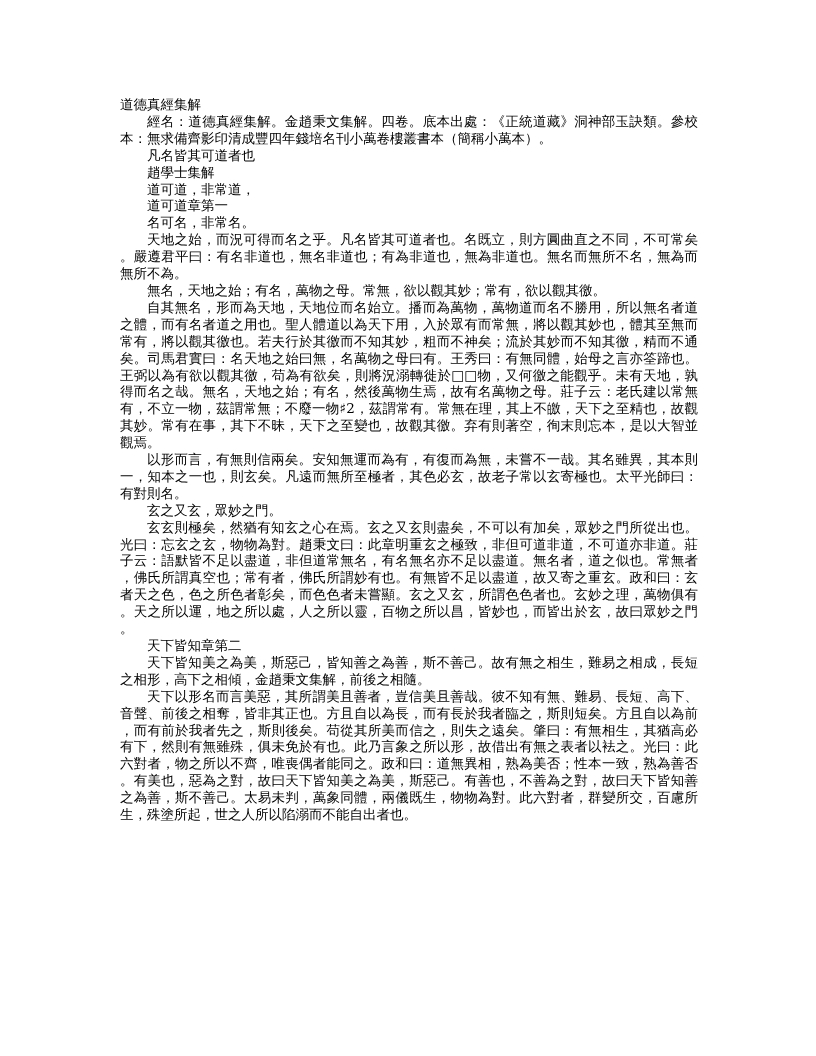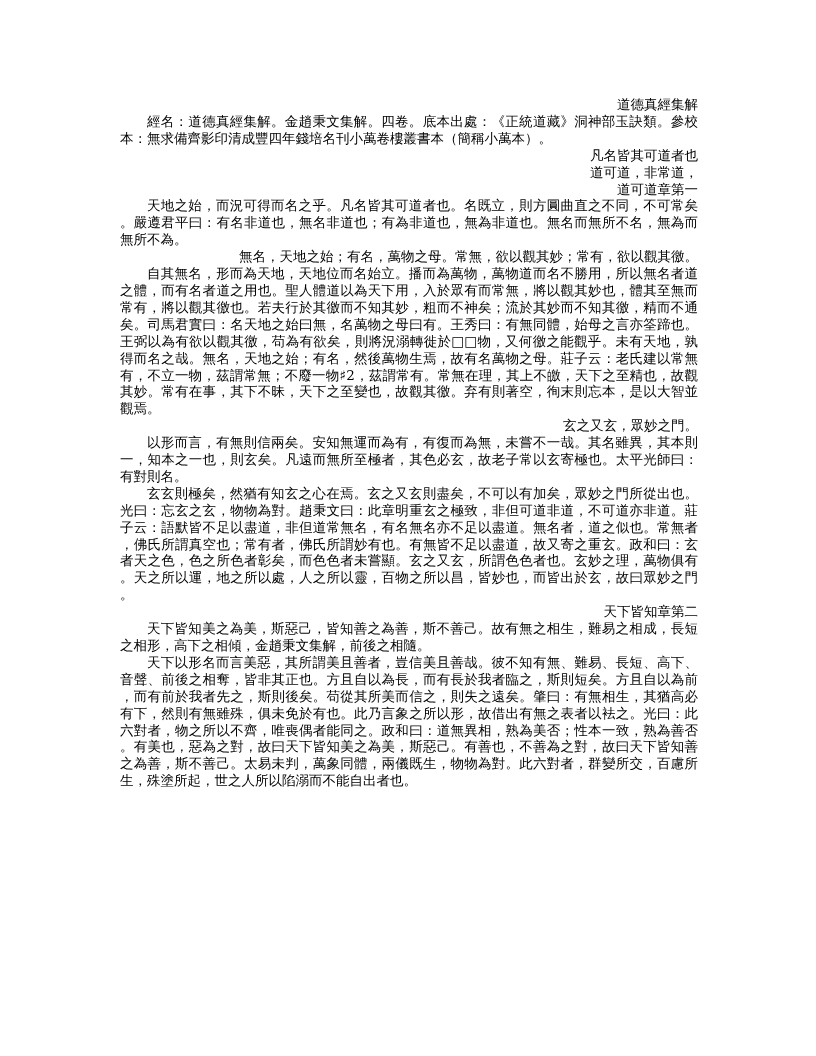--- a/index.html
+++ b/index.html
@@ -39,52 +39,54 @@
     line-break: anywhere;
     overflow-wrap: anywhere;
     hanging-punctuation: none;
   }
   
   p.para.no-indent {
     text-indent: 0;
   }
   
   p.para.short {
-    text-align: right;
+    text-align: left;
   }
 </style>
 </head>
 <body>
 
 <div class="page">
   <div class="doc-body">
 
     <p class="para no-indent short">道德真經集解</p>
 
     <p class="para">經名：道德真經集解。金趙秉文集解。四卷。底本出處：《正統道藏》洞神部玉訣類。參校本：無求備齊影印清成豐四年錢培名刊小萬卷樓叢書本（簡稱小萬本）。</p>
 
     <p class="para short">凡名皆其可道者也</p>
 
+    <p class="para short">趙學士集解</p>
 
     <p class="para short">道可道，非常道，</p>
 
     <p class="para short">道可道章第一</p>
 
 
+    <p class="para short">名可名，非常名。</p>
 
     <p class="para">天地之始，而況可得而名之乎。凡名皆其可道者也。名既立，則方圓曲直之不同，不可常矣。嚴遵君平曰：有名非道也，無名非道也；有為非道也，無為非道也。無名而無所不名，無為而無所不為。</p>
 
     <p class="para short">無名，天地之始；有名，萬物之母。常無，欲以觀其妙；常有，欲以觀其徼。</p>
 
     <p class="para">自其無名，形而為天地，天地位而名始立。播而為萬物，萬物道而名不勝用，所以無名者道之體，而有名者道之用也。聖人體道以為天下用，入於眾有而常無，將以觀其妙也，體其至無而常有，將以觀其徼也。若夫行於其徼而不知其妙，粗而不神矣；流於其妙而不知其徼，精而不通矣。司馬君實曰：名天地之始曰無，名萬物之母曰有。王秀曰：有無同體，始母之言亦筌蹄也。王弼以為有欲以觀其徼，苟為有欲矣，則將況溺轉徙於□□物，又何徼之能觀乎。未有天地，孰得而名之哉。無名，天地之始；有名，然後萬物生焉，故有名萬物之母。莊子云：老氏建以常無有，不立一物，茲謂常無；不廢一物♯2，茲謂常有。常無在理，其上不皦，天下之至精也，故觀其妙。常有在事，其下不昧，天下之至變也，故觀其徼。弃有則著空，徇末則忘本，是以大智並觀焉。</p>
 
 
+    <p class="para">以形而言，有無則信兩矣。安知無運而為有，有復而為無，未嘗不一哉。其名雖異，其本則一，知本之一也，則玄矣。凡遠而無所至極者，其色必玄，故老子常以玄寄極也。太平光師曰：有對則名。</p>
+
     <p class="para short">玄之又玄，眾妙之門。</p>
-
-    <p class="para">以形而言，有無則信兩矣。安知無運而為有，有復而為無，未嘗不一哉。其名雖異，其本則一，知本之一也，則玄矣。凡遠而無所至極者，其色必玄，故老子常以玄寄極也。太平光師曰：有對則名。</p>
 
     <p class="para">玄玄則極矣，然猶有知玄之心在焉。玄之又玄則盡矣，不可以有加矣，眾妙之門所從出也。光曰：忘玄之玄，物物為對。趙秉文曰：此章明重玄之極致，非但可道非道，不可道亦非道。莊子云：語默皆不足以盡道，非但道常無名，有名無名亦不足以盡道。無名者，道之似也。常無者，佛氏所謂真空也；常有者，佛氏所謂妙有也。有無皆不足以盡道，故又寄之重玄。政和曰：玄者天之色，色之所色者彰矣，而色色者未嘗顯。玄之又玄，所謂色色者也。玄妙之理，萬物俱有。天之所以運，地之所以處，人之所以靈，百物之所以昌，皆妙也，而皆出於玄，故曰眾妙之門。</p>
 
     <p class="para short">天下皆知章第二</p>
 
     <p class="para">天下皆知美之為美，斯惡己，皆知善之為善，斯不善己。故有無之相生，難易之相成，長短之相形，高下之相傾，金趙秉文集解，前後之相隨。</p>
 
     <p class="para">天下以形名而言美惡，其所謂美且善者，豈信美且善哉。彼不知有無、難易、長短、高下、音聲、前後之相奪，皆非其正也。方且自以為長，而有長於我者臨之，斯則短矣。方且自以為前，而有前於我者先之，斯則後矣。苟從其所美而信之，則失之遠矣。肇曰：有無相生，其猶高必有下，然則有無雖殊，俱未免於有也。此乃言象之所以形，故借出有無之表者以袪之。光曰：此六對者，物之所以不齊，唯喪偶者能同之。政和曰：道無異相，熟為美否；性本一致，熟為善否。有美也，惡為之對，故曰天下皆知美之為美，斯惡己。有善也，不善為之對，故曰天下皆知善之為善，斯不善己。太易未判，萬象同體，兩儀既生，物物為對。此六對者，群變所交，百慮所生，殊塗所起，世之人所以陷溺而不能自出者也。</p>
 
   </div>

